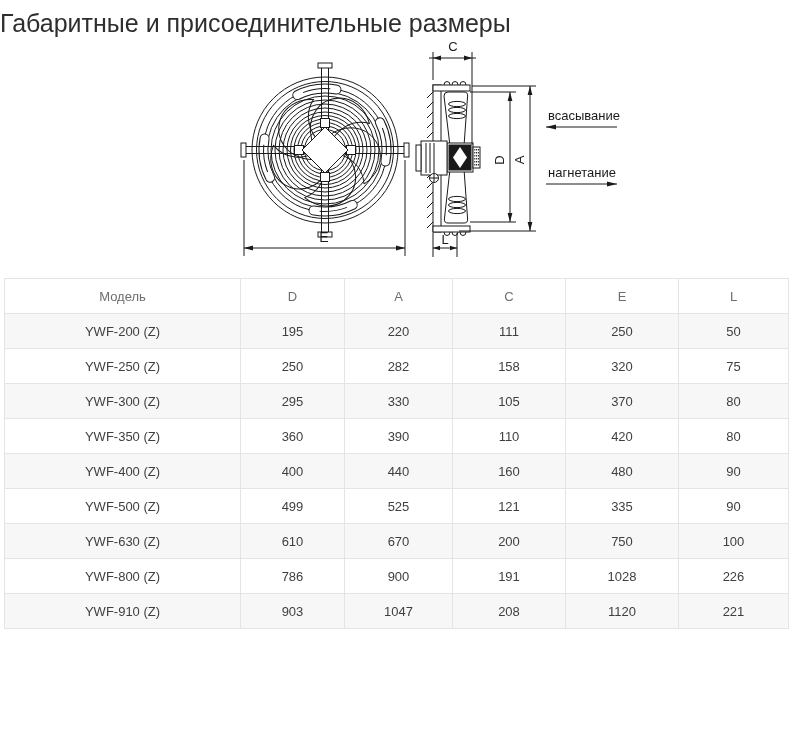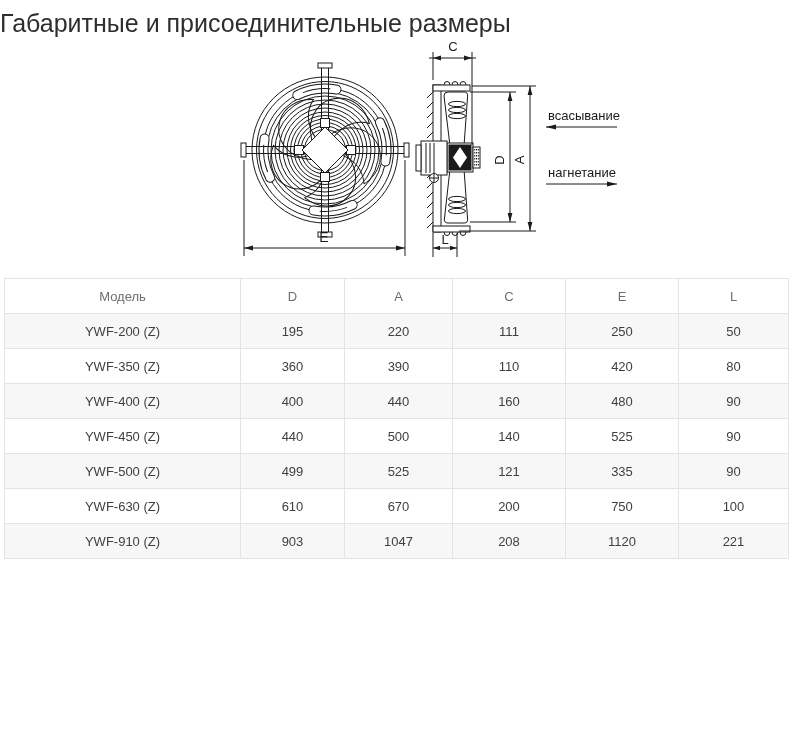--- a/index.html
+++ b/index.html
@@ -252,60 +252,76 @@
   <tbody>
       <tr>
         <td>YWF-200 (Z)</td>
         <td>195</td>
         <td>220</td>
         <td>111</td>
         <td>250</td>
         <td>50</td>
       </tr>
       <tr>
+        <td>YWF-250 (Z)</td>
+        <td>250</td>
+        <td>282</td>
+        <td>158</td>
+        <td>320</td>
+        <td>75</td>
+      </tr>
+      <tr>
+        <td>YWF-300 (Z)</td>
+        <td>295</td>
+        <td>330</td>
+        <td>105</td>
+        <td>370</td>
+        <td>80</td>
+      </tr>
+      <tr>
         <td>YWF-350 (Z)</td>
         <td>360</td>
         <td>390</td>
         <td>110</td>
         <td>420</td>
         <td>80</td>
       </tr>
       <tr>
         <td>YWF-400 (Z)</td>
         <td>400</td>
         <td>440</td>
         <td>160</td>
         <td>480</td>
         <td>90</td>
       </tr>
       <tr>
-        <td>YWF-450 (Z)</td>
-        <td>440</td>
-        <td>500</td>
-        <td>140</td>
-        <td>525</td>
-        <td>90</td>
-      </tr>
-      <tr>
         <td>YWF-500 (Z)</td>
         <td>499</td>
         <td>525</td>
         <td>121</td>
         <td>335</td>
         <td>90</td>
       </tr>
       <tr>
         <td>YWF-630 (Z)</td>
         <td>610</td>
         <td>670</td>
         <td>200</td>
         <td>750</td>
         <td>100</td>
       </tr>
       <tr>
+        <td>YWF-800 (Z)</td>
+        <td>786</td>
+        <td>900</td>
+        <td>191</td>
+        <td>1028</td>
+        <td>226</td>
+      </tr>
+      <tr>
         <td>YWF-910 (Z)</td>
         <td>903</td>
         <td>1047</td>
         <td>208</td>
         <td>1120</td>
         <td>221</td>
       </tr>
     </tbody>
 </table>
 

